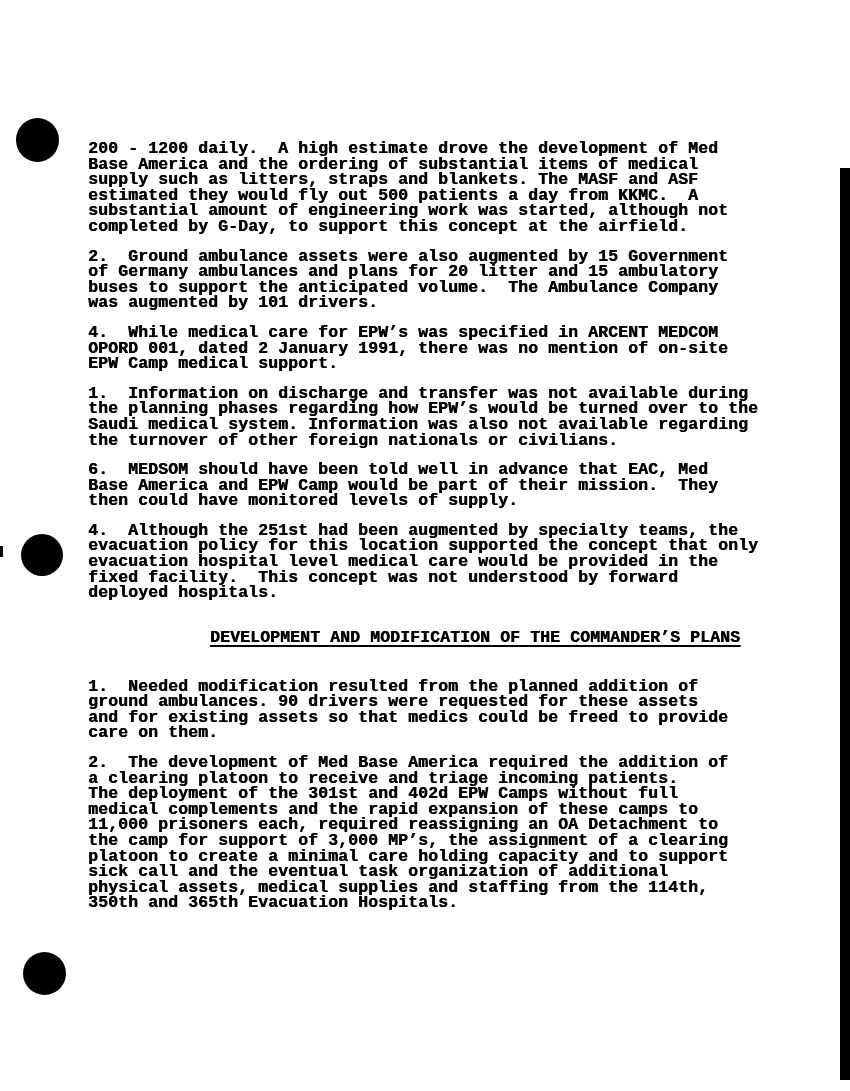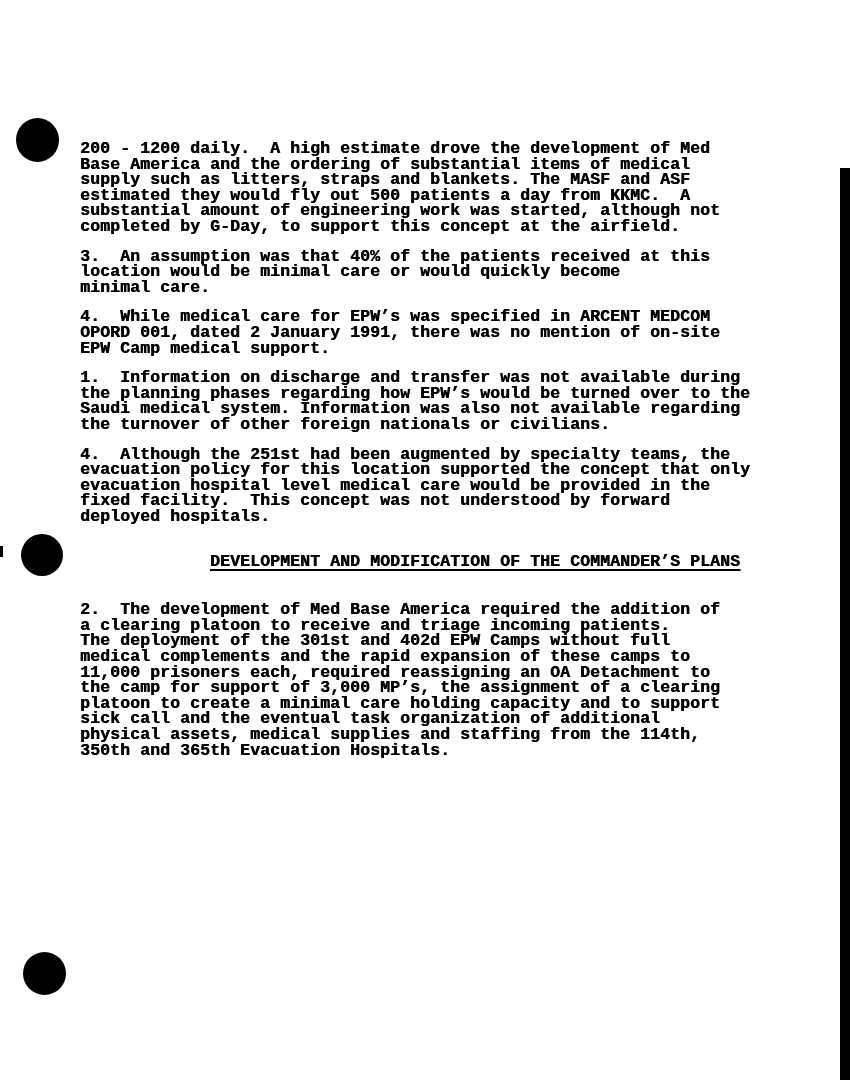--- a/index.html
+++ b/index.html
@@ -23,21 +23,21 @@
     width: 710px;
     color: #000000;
     font-weight: 700;
     font-size: 16.5px;
     line-height: 15.6px;
     letter-spacing: 0.1px;
     text-shadow: 0.4px 0 0 currentColor;
   }
   .para {
     white-space: pre;
-    margin: 0 0 14px 0;
+    margin: 0 0 14px 8px;
   }
   .section-heading {
     white-space: pre;
     margin: 10px 0 17px 70px;
   }
   .section-heading .heading-text {
     text-decoration: underline;
     text-decoration-thickness: 2px;
     text-underline-offset: 3px;
   }
@@ -83,45 +83,53 @@
 
   <div class="content">
 
     <div class="para">200 - 1200 daily.  A high estimate drove the development of Med
 Base America and the ordering of substantial items of medical
 supply such as litters, straps and blankets. The MASF and ASF
 estimated they would fly out 500 patients a day from KKMC.  A
 substantial amount of engineering work was started, although not
 completed by G-Day, to support this concept at the airfield.</div>
 
+    <div class="para">2.  Ground ambulance assets were also augmented by 15 Government
+of Germany ambulances and plans for 20 litter and 15 ambulatory
+buses to support the anticipated volume.  The Ambulance Company
+was augmented by 101 drivers.</div>
 
-    <div class="para">3.  An assumption was that 40% of the patients received at this
-location would be minimal care or would quickly become
-minimal care.</div>
 
     <div class="para">4.  While medical care for EPW’s was specified in ARCENT MEDCOM
 OPORD 001, dated 2 January 1991, there was no mention of on-site
 EPW Camp medical support.</div>
 
     <div class="para">1.  Information on discharge and transfer was not available during
 the planning phases regarding how EPW’s would be turned over to the
 Saudi medical system. Information was also not available regarding
 the turnover of other foreign nationals or civilians.</div>
 
+    <div class="para">6.  MEDSOM should have been told well in advance that EAC, Med
+Base America and EPW Camp would be part of their mission.  They
+then could have monitored levels of supply.</div>
 
     <div class="para">4.  Although the 251st had been augmented by specialty teams, the
 evacuation policy for this location supported the concept that only
 evacuation hospital level medical care would be provided in the
 fixed facility.  This concept was not understood by forward
 deployed hospitals.</div>
 
     <div class="section-heading">
       <span class="heading-text">DEVELOPMENT AND MODIFICATION OF THE COMMANDER’S PLANS</span>
     </div>
 
+    <div class="para">1.  Needed modification resulted from the planned addition of
+ground ambulances. 90 drivers were requested for these assets
+and for existing assets so that medics could be freed to provide
+care on them.</div>
 
     <div class="para"><span>2.  The development of Med Base America required the addition of
 a clearing platoon to receive and triage incoming patients.
 The deployment of the 301st and 402d EPW Camps without full
 medical complements </span><span class="underlined-word">and</span><span> the rapid expansion of these camps to
 11,000 prisoners each, required reassigning an OA Detachment to
 the camp for support of 3,000 MP’s, the assignment of a clearing
 platoon to create a minimal care holding capacity and to support
 sick call and the eventual task organization of additional
 physical assets, medical supplies and staffing from the 114th,

